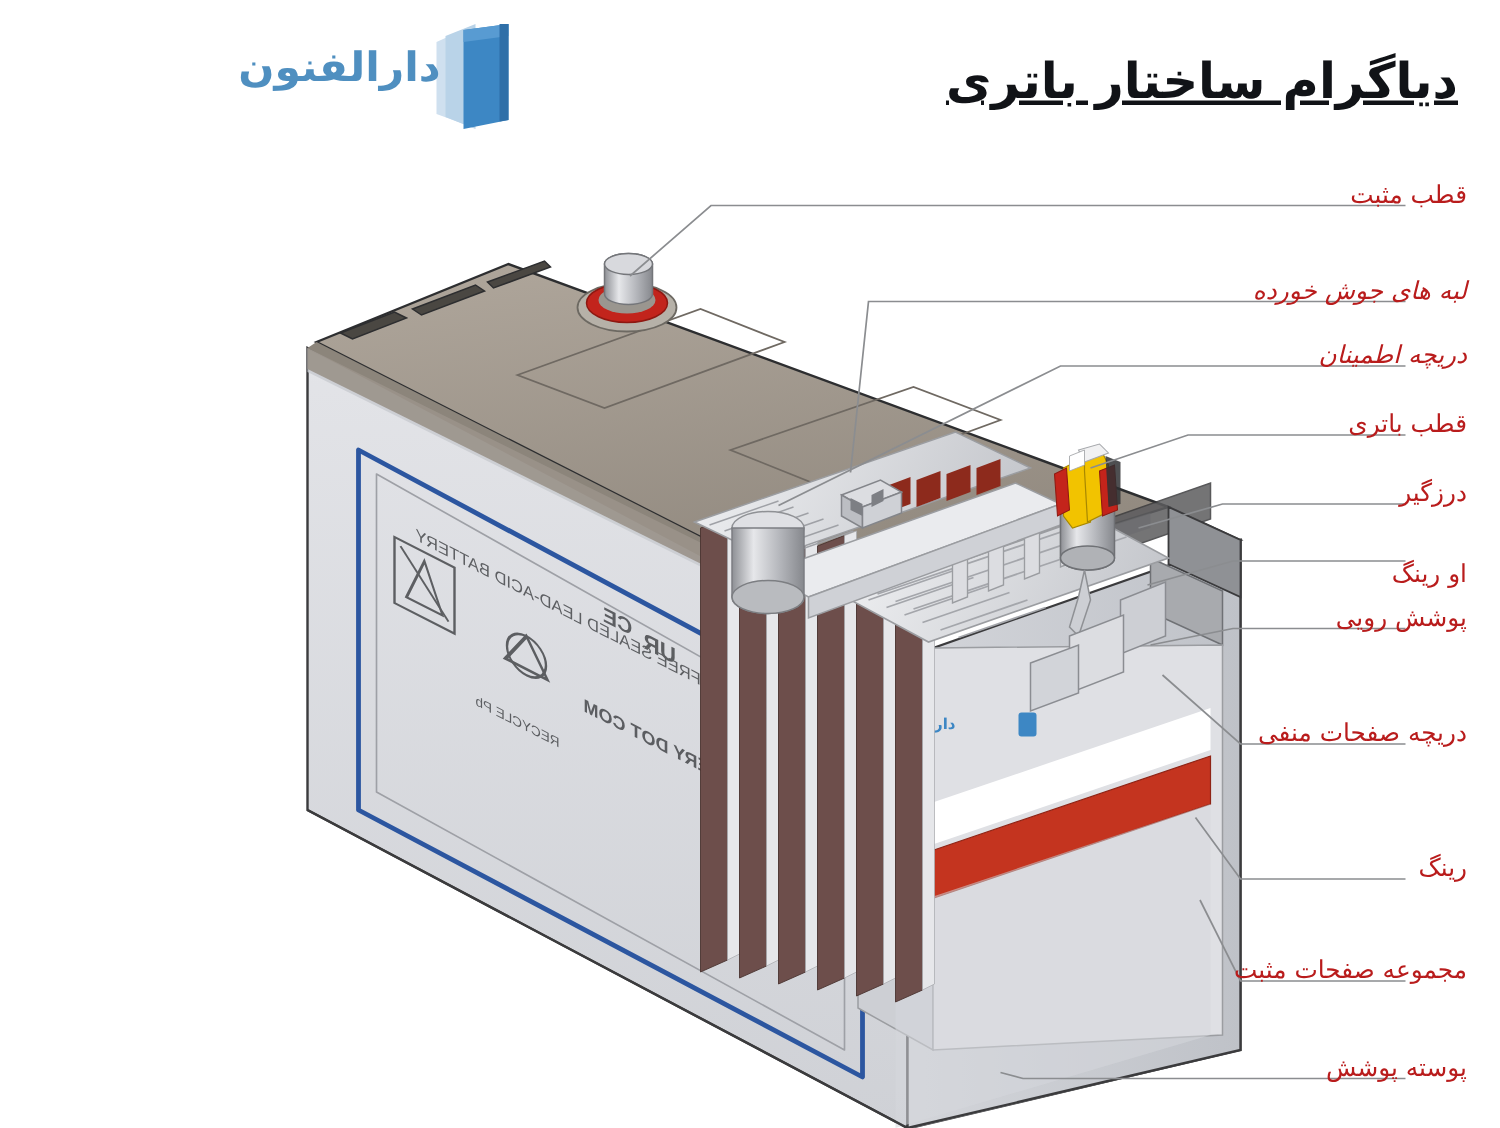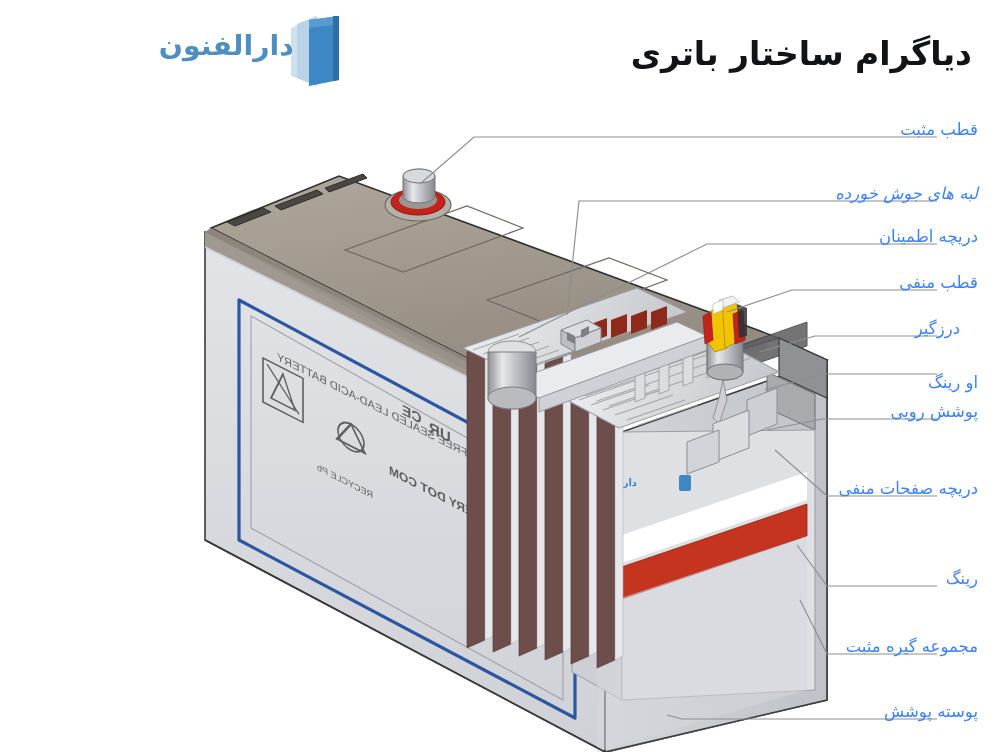--- a/index.html
+++ b/index.html
@@ -58,27 +58,28 @@
   #page-title {
     position: absolute;
     right: 28px;
     top: 34px;
     font-size: 33px;
     font-weight: 700;
     color: #111317;
     direction: rtl;
     white-space: nowrap;
     letter-spacing: 0px;
+    text-decoration: underline;
   }
 
   
   .callout-label {
     position: absolute;
     direction: rtl;
-    color: #3b82f6;
+    color: #b91c1c;
     font-size: 16.5px;
     font-weight: 400;
     white-space: nowrap;
     line-height: 1;
     text-align: right;
   }
 </style>
 </head>
 <body>
 
@@ -351,24 +352,24 @@
         <path d="M608 450 L660 496 L770 496"></path>
         <path d="M630 545 L660 586 L770 586"></path>
         <path d="M633 600 L660 654 L770 654"></path>
         <path d="M500 715 L515 719 L770 719"></path>
       </g>
   </svg>
 
   <div id="callout-labels">
       <div class="callout-label" style="top: 122px; right: 22px;">قطب مثبت</div>
       <div class="callout-label" style="top: 186px; right: 22px; font-style: italic;">لبه های جوش خورده</div>
-      <div class="callout-label" style="top: 229px; right: 22px;">دریچه اطمینان</div>
-      <div class="callout-label" style="top: 275px; right: 22px;">قطب منفی</div>
-      <div class="callout-label" style="top: 321px; right: 40px; margin-left: 12px;">درزگیر</div>
+      <div class="callout-label" style="top: 229px; right: 22px; font-style: italic;">دریچه اطمینان</div>
+      <div class="callout-label" style="top: 275px; right: 22px;">قطب باتری</div>
+      <div class="callout-label" style="top: 321px; right: 22px; margin-left: 12px;">درزگیر</div>
       <div class="callout-label" style="top: 359px; right: 22px; margin-top: 16px;">او رینگ</div>
       <div class="callout-label" style="top: 404px; right: 22px;">پوشش رویی</div>
       <div class="callout-label" style="top: 481px; right: 22px;">دریچه صفحات منفی</div>
       <div class="callout-label" style="top: 571px; right: 22px;">رینگ</div>
-      <div class="callout-label" style="top: 639px; right: 22px;">مجموعه گیره مثبت</div>
+      <div class="callout-label" style="top: 639px; right: 22px;">مجموعه صفحات مثبت</div>
       <div class="callout-label" style="top: 704px; right: 22px;">پوسته پوشش</div>
     </div>
 
 </div>
 
 </body></html>

